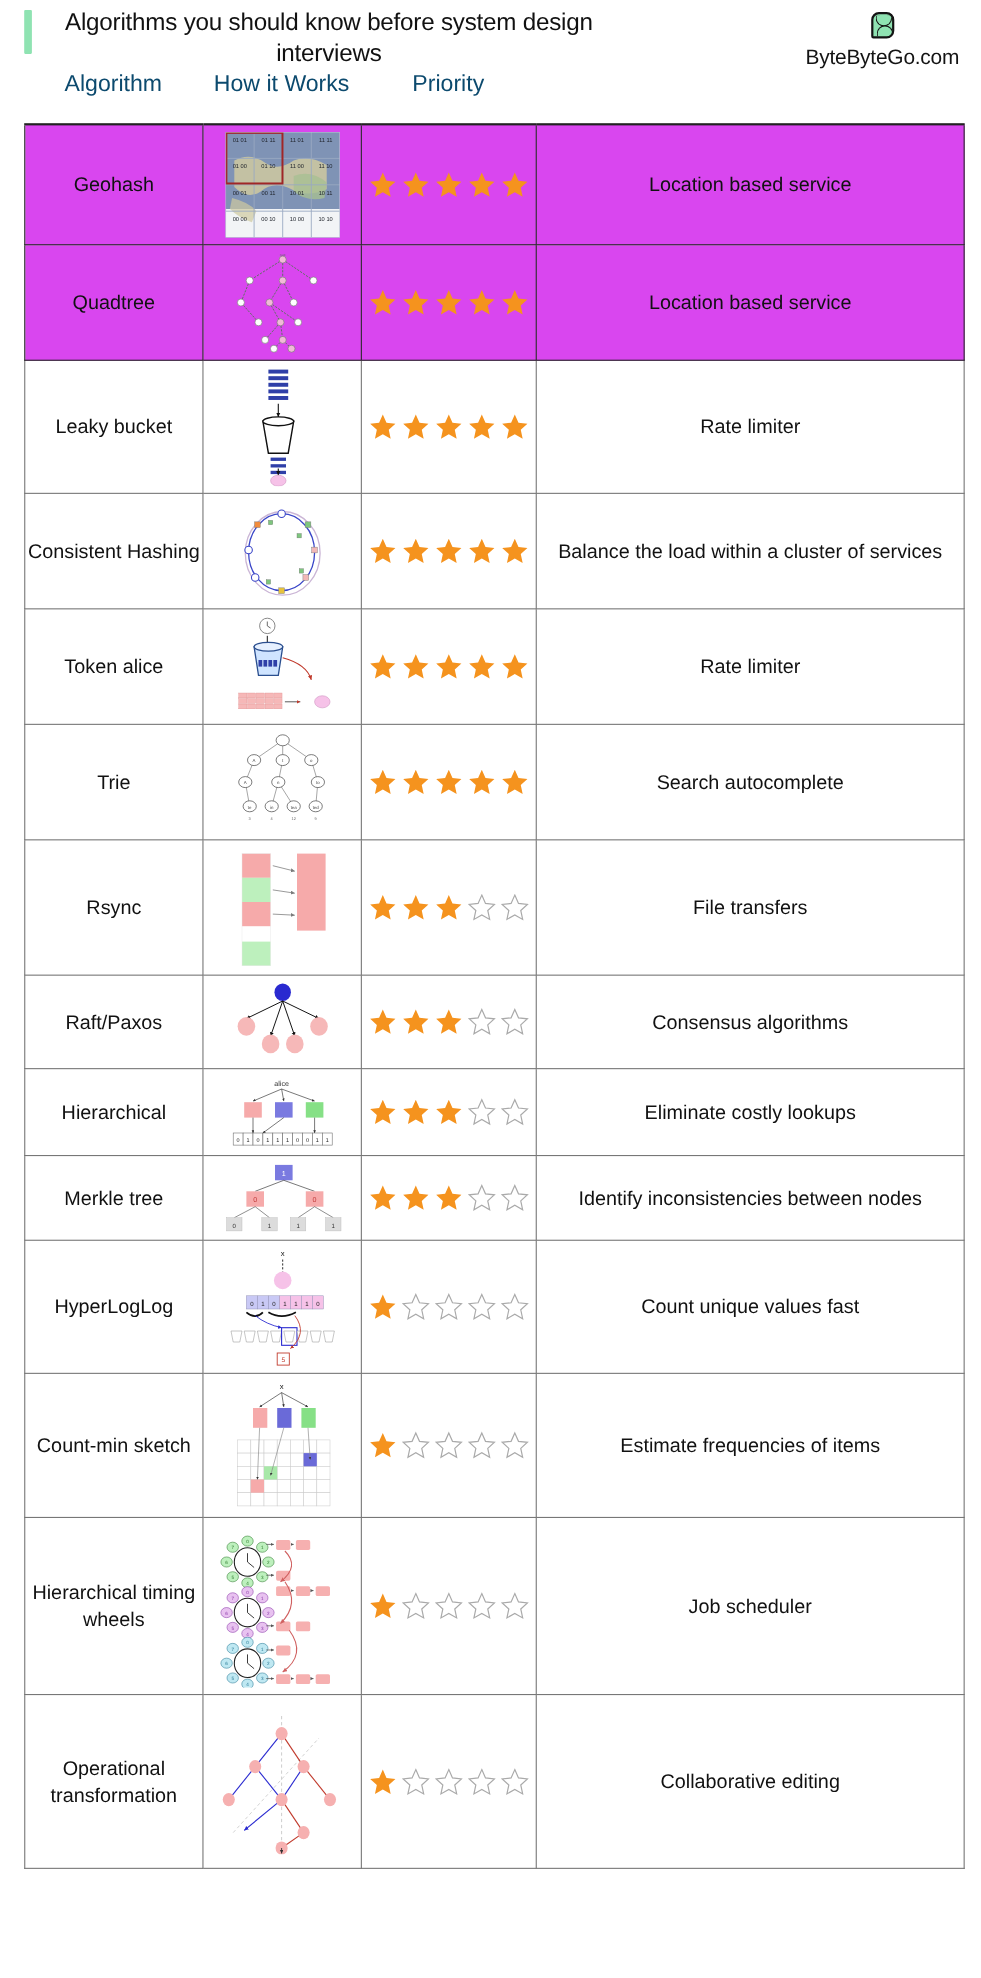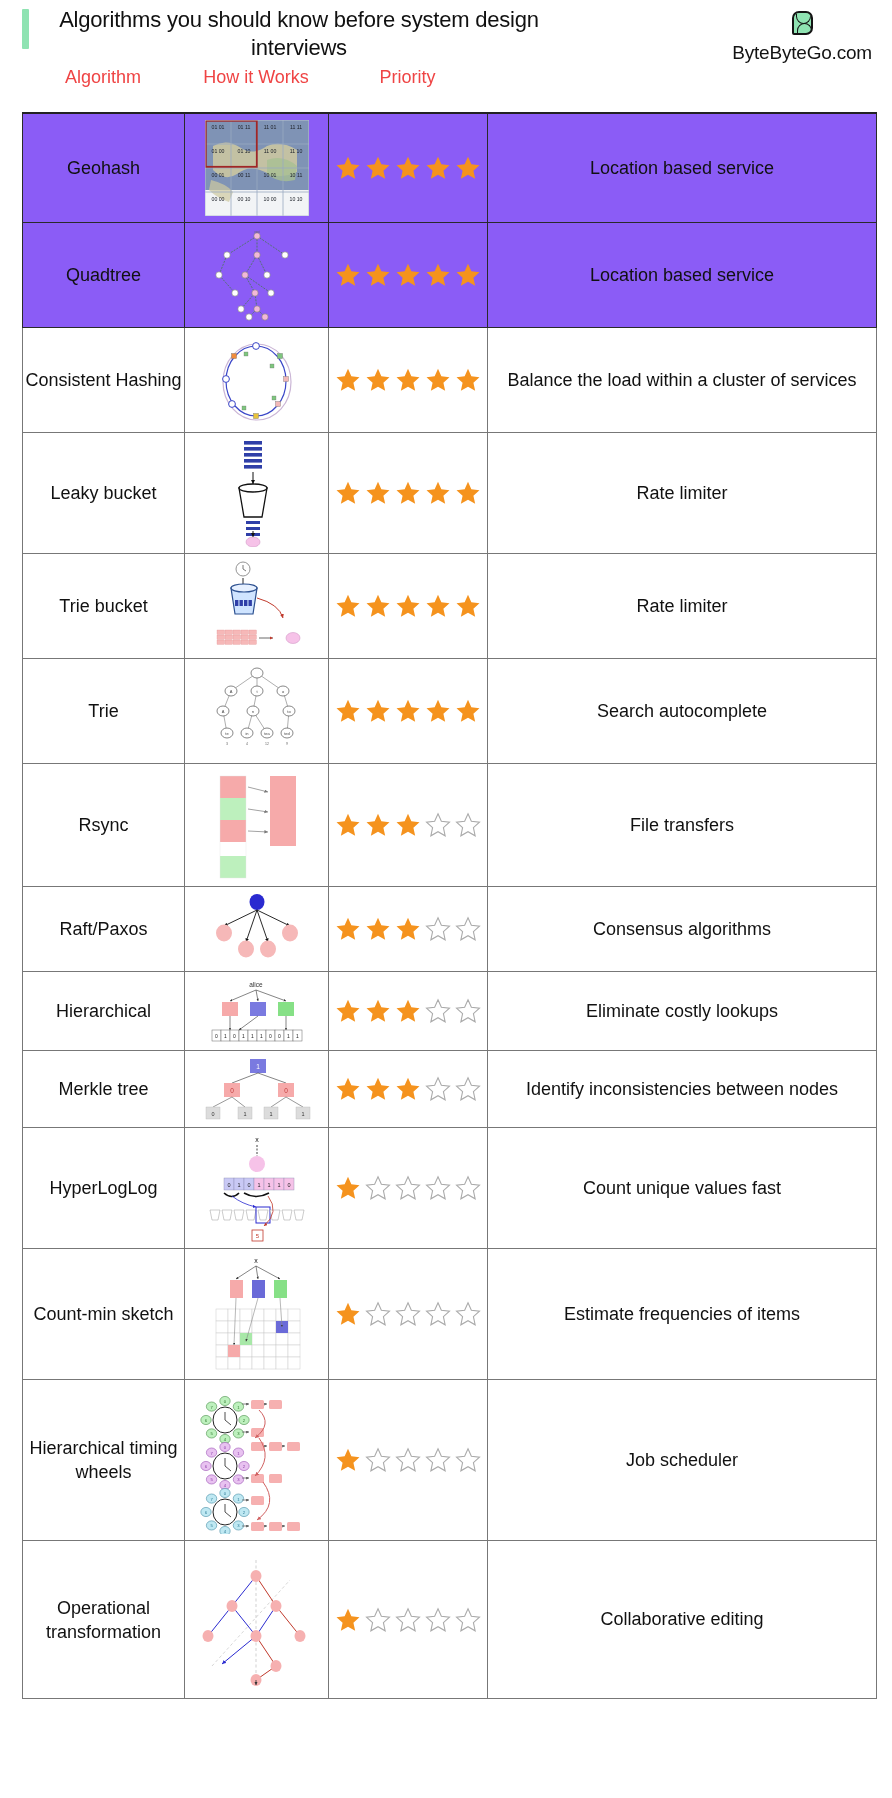--- a/index.html
+++ b/index.html
@@ -81,22 +81,22 @@
 
   
   .colheads {
     position: relative;
     height: 40px;
   }
   .colhead {
     position: absolute;
     top: 0;
     text-align: center;
-    font-size: 18px;
-    color: #ef4444;
+    font-size: 21px;
+    color: #0c4a6e;
     line-height: 30px;
   }
   .ch0 { left: 22px;  width: 162px; }
   .ch1 { left: 184px; width: 144px; }
   .ch2 { left: 328px; width: 159px; }
   .ch3 { left: 487px; width: 389px; }
 
   
   .tbl {
     position: absolute;
@@ -108,21 +108,21 @@
   .tbl td {
     border: 1px solid #777;
     vertical-align: middle;
     padding: 0;
   }
   .tbl tr.outer-top td { border-top: 2px solid #222; }
   .tbl tr td.cA { width: 162px; }
   .tbl tr td.cB { width: 144px; }
   .tbl tr td.cC { width: 159px; }
   .tbl tr td.cD { width: 389px; }
-  tr.hl td { background: #8b5cf6; border-color: #2a2a2a; }
+  tr.hl td { background: #d946ef; border-color: #2a2a2a; }
 
   .algo-name {
     text-align: center;
     font-size: 18px;
     line-height: 24px;
     color: #111;
     padding: 4px 6px;
   }
   .usecase {
     text-align: center;
@@ -268,20 +268,65 @@
                 <path d="M12 1.6 L15.1 8.6 L22.6 9.4 L17 14.5 L18.6 22 L12 18.2 L5.4 22 L7 14.5 L1.4 9.4 L8.9 8.6 Z" fill="#F5931E" stroke="none"></path>
               </svg>
               <svg viewBox="0 0 24 24" class="star">
                 <path d="M12 1.6 L15.1 8.6 L22.6 9.4 L17 14.5 L18.6 22 L12 18.2 L5.4 22 L7 14.5 L1.4 9.4 L8.9 8.6 Z" fill="#F5931E" stroke="none"></path>
               </svg>
             </div>
           </td>
           <td class="cD usecase">Location based service</td>
         </tr>
         <tr style="height: 84px;">
+          <td class="cA algo-name">Leaky bucket</td>
+          <td class="cB figure-cell">
+            <svg width="70" height="108" viewBox="0 0 70 108" class="fig">
+              <defs>
+                <marker id="ar-lb" markerWidth="5" markerHeight="5" refX="4" refY="2" orient="auto">
+                  <path d="M0,0 L4,2 L0,4 z" fill="#111"></path>
+                </marker>
+              </defs>
+              <rect x="22" y="2" width="18" height="3.6" fill="#2f3fa8"></rect>
+              <rect x="22" y="8" width="18" height="3.6" fill="#2f3fa8"></rect>
+              <rect x="22" y="14" width="18" height="3.6" fill="#2f3fa8"></rect>
+              <rect x="22" y="20" width="18" height="3.6" fill="#2f3fa8"></rect>
+              <rect x="22" y="26" width="18" height="3.6" fill="#2f3fa8"></rect>
+              <line x1="31" y1="33" x2="31" y2="45" stroke="#111" stroke-width="1" marker-end="url(#ar-lb)"></line>
+              <path d="M17 49 L45 49 L40 78 L22 78 Z" fill="#ffffff" stroke="#111" stroke-width="1.3"></path>
+              <ellipse cx="31" cy="49" rx="14" ry="4" fill="#fff" stroke="#111" stroke-width="1.3"></ellipse>
+              <rect x="24" y="82" width="14" height="3" fill="#2f3fa8"></rect>
+              <rect x="24" y="88" width="14" height="3" fill="#2f3fa8"></rect>
+              <rect x="24" y="94" width="14" height="3" fill="#2f3fa8"></rect>
+              <line x1="31" y1="92" x2="31" y2="98" stroke="#111" stroke-width="1" marker-end="url(#ar-lb)"></line>
+              <ellipse cx="31" cy="103" rx="7" ry="5" fill="#f6c2e8" stroke="#d49bc7" stroke-width="0.6"></ellipse>
+            </svg>
+          </td>
+          <td class="cC stars-cell">
+            <div class="stars">
+              <svg viewBox="0 0 24 24" class="star">
+                <path d="M12 1.6 L15.1 8.6 L22.6 9.4 L17 14.5 L18.6 22 L12 18.2 L5.4 22 L7 14.5 L1.4 9.4 L8.9 8.6 Z" fill="#F5931E" stroke="none"></path>
+              </svg>
+              <svg viewBox="0 0 24 24" class="star">
+                <path d="M12 1.6 L15.1 8.6 L22.6 9.4 L17 14.5 L18.6 22 L12 18.2 L5.4 22 L7 14.5 L1.4 9.4 L8.9 8.6 Z" fill="#F5931E" stroke="none"></path>
+              </svg>
+              <svg viewBox="0 0 24 24" class="star">
+                <path d="M12 1.6 L15.1 8.6 L22.6 9.4 L17 14.5 L18.6 22 L12 18.2 L5.4 22 L7 14.5 L1.4 9.4 L8.9 8.6 Z" fill="#F5931E" stroke="none"></path>
+              </svg>
+              <svg viewBox="0 0 24 24" class="star">
+                <path d="M12 1.6 L15.1 8.6 L22.6 9.4 L17 14.5 L18.6 22 L12 18.2 L5.4 22 L7 14.5 L1.4 9.4 L8.9 8.6 Z" fill="#F5931E" stroke="none"></path>
+              </svg>
+              <svg viewBox="0 0 24 24" class="star">
+                <path d="M12 1.6 L15.1 8.6 L22.6 9.4 L17 14.5 L18.6 22 L12 18.2 L5.4 22 L7 14.5 L1.4 9.4 L8.9 8.6 Z" fill="#F5931E" stroke="none"></path>
+              </svg>
+            </div>
+          </td>
+          <td class="cD usecase">Rate limiter</td>
+        </tr>
+        <tr style="height: 84px;">
           <td class="cA algo-name">Consistent Hashing</td>
           <td class="cB figure-cell">
             <svg width="110" height="92" viewBox="0 0 110 92" class="fig">
               <ellipse cx="55" cy="48" rx="34" ry="38" fill="none" stroke="#cbb6d6" stroke-width="1.2"></ellipse>
               <ellipse cx="54" cy="47" rx="30" ry="35" fill="none" stroke="#3a46c8" stroke-width="1.2"></ellipse>
               <circle cx="54" cy="12" r="3.4" fill="#fff" stroke="#3a46c8" stroke-width="1"></circle>
               <rect x="75.4" y="19.4" width="5.2" height="5.2" fill="#7ec67e" stroke="#7a7a7a" stroke-width="0.4"></rect>
               <rect x="81.4" y="42.4" width="5.2" height="5.2" fill="#f2b8b8" stroke="#7a7a7a" stroke-width="0.4"></rect>
               <rect x="73.4" y="67.4" width="5.2" height="5.2" fill="#f2b8b8" stroke="#7a7a7a" stroke-width="0.4"></rect>
               <rect x="51.4" y="79.4" width="5.2" height="5.2" fill="#e8c33c" stroke="#7a7a7a" stroke-width="0.4"></rect>
@@ -308,67 +353,22 @@
               <svg viewBox="0 0 24 24" class="star">
                 <path d="M12 1.6 L15.1 8.6 L22.6 9.4 L17 14.5 L18.6 22 L12 18.2 L5.4 22 L7 14.5 L1.4 9.4 L8.9 8.6 Z" fill="#F5931E" stroke="none"></path>
               </svg>
               <svg viewBox="0 0 24 24" class="star">
                 <path d="M12 1.6 L15.1 8.6 L22.6 9.4 L17 14.5 L18.6 22 L12 18.2 L5.4 22 L7 14.5 L1.4 9.4 L8.9 8.6 Z" fill="#F5931E" stroke="none"></path>
               </svg>
             </div>
           </td>
           <td class="cD usecase">Balance the load within a cluster of services</td>
         </tr>
-        <tr style="height: 84px;">
-          <td class="cA algo-name">Leaky bucket</td>
-          <td class="cB figure-cell">
-            <svg width="70" height="108" viewBox="0 0 70 108" class="fig">
-              <defs>
-                <marker id="ar-lb" markerWidth="5" markerHeight="5" refX="4" refY="2" orient="auto">
-                  <path d="M0,0 L4,2 L0,4 z" fill="#111"></path>
-                </marker>
-              </defs>
-              <rect x="22" y="2" width="18" height="3.6" fill="#2f3fa8"></rect>
-              <rect x="22" y="8" width="18" height="3.6" fill="#2f3fa8"></rect>
-              <rect x="22" y="14" width="18" height="3.6" fill="#2f3fa8"></rect>
-              <rect x="22" y="20" width="18" height="3.6" fill="#2f3fa8"></rect>
-              <rect x="22" y="26" width="18" height="3.6" fill="#2f3fa8"></rect>
-              <line x1="31" y1="33" x2="31" y2="45" stroke="#111" stroke-width="1" marker-end="url(#ar-lb)"></line>
-              <path d="M17 49 L45 49 L40 78 L22 78 Z" fill="#ffffff" stroke="#111" stroke-width="1.3"></path>
-              <ellipse cx="31" cy="49" rx="14" ry="4" fill="#fff" stroke="#111" stroke-width="1.3"></ellipse>
-              <rect x="24" y="82" width="14" height="3" fill="#2f3fa8"></rect>
-              <rect x="24" y="88" width="14" height="3" fill="#2f3fa8"></rect>
-              <rect x="24" y="94" width="14" height="3" fill="#2f3fa8"></rect>
-              <line x1="31" y1="92" x2="31" y2="98" stroke="#111" stroke-width="1" marker-end="url(#ar-lb)"></line>
-              <ellipse cx="31" cy="103" rx="7" ry="5" fill="#f6c2e8" stroke="#d49bc7" stroke-width="0.6"></ellipse>
-            </svg>
-          </td>
-          <td class="cC stars-cell">
-            <div class="stars">
-              <svg viewBox="0 0 24 24" class="star">
-                <path d="M12 1.6 L15.1 8.6 L22.6 9.4 L17 14.5 L18.6 22 L12 18.2 L5.4 22 L7 14.5 L1.4 9.4 L8.9 8.6 Z" fill="#F5931E" stroke="none"></path>
-              </svg>
-              <svg viewBox="0 0 24 24" class="star">
-                <path d="M12 1.6 L15.1 8.6 L22.6 9.4 L17 14.5 L18.6 22 L12 18.2 L5.4 22 L7 14.5 L1.4 9.4 L8.9 8.6 Z" fill="#F5931E" stroke="none"></path>
-              </svg>
-              <svg viewBox="0 0 24 24" class="star">
-                <path d="M12 1.6 L15.1 8.6 L22.6 9.4 L17 14.5 L18.6 22 L12 18.2 L5.4 22 L7 14.5 L1.4 9.4 L8.9 8.6 Z" fill="#F5931E" stroke="none"></path>
-              </svg>
-              <svg viewBox="0 0 24 24" class="star">
-                <path d="M12 1.6 L15.1 8.6 L22.6 9.4 L17 14.5 L18.6 22 L12 18.2 L5.4 22 L7 14.5 L1.4 9.4 L8.9 8.6 Z" fill="#F5931E" stroke="none"></path>
-              </svg>
-              <svg viewBox="0 0 24 24" class="star">
-                <path d="M12 1.6 L15.1 8.6 L22.6 9.4 L17 14.5 L18.6 22 L12 18.2 L5.4 22 L7 14.5 L1.4 9.4 L8.9 8.6 Z" fill="#F5931E" stroke="none"></path>
-              </svg>
-            </div>
-          </td>
-          <td class="cD usecase">Rate limiter</td>
-        </tr>
         <tr style="height: 90px;">
-          <td class="cA algo-name">Trie bucket</td>
+          <td class="cA algo-name">Token alice</td>
           <td class="cB figure-cell">
             <svg width="104" height="92" viewBox="0 0 104 92" class="fig">
               <defs>
                 <marker id="ar-tb" markerWidth="5" markerHeight="5" refX="4" refY="2" orient="auto">
                   <path d="M0,0 L4,2 L0,4 z" fill="#c0392b"></path>
                 </marker>
               </defs>
               <circle cx="38" cy="9" r="7" fill="#fff" stroke="#888" stroke-width="0.9"></circle>
               <line x1="38" y1="9" x2="38" y2="5" stroke="#555" stroke-width="0.8"></line>
               <line x1="38" y1="9" x2="41" y2="11" stroke="#555" stroke-width="0.8"></line>

